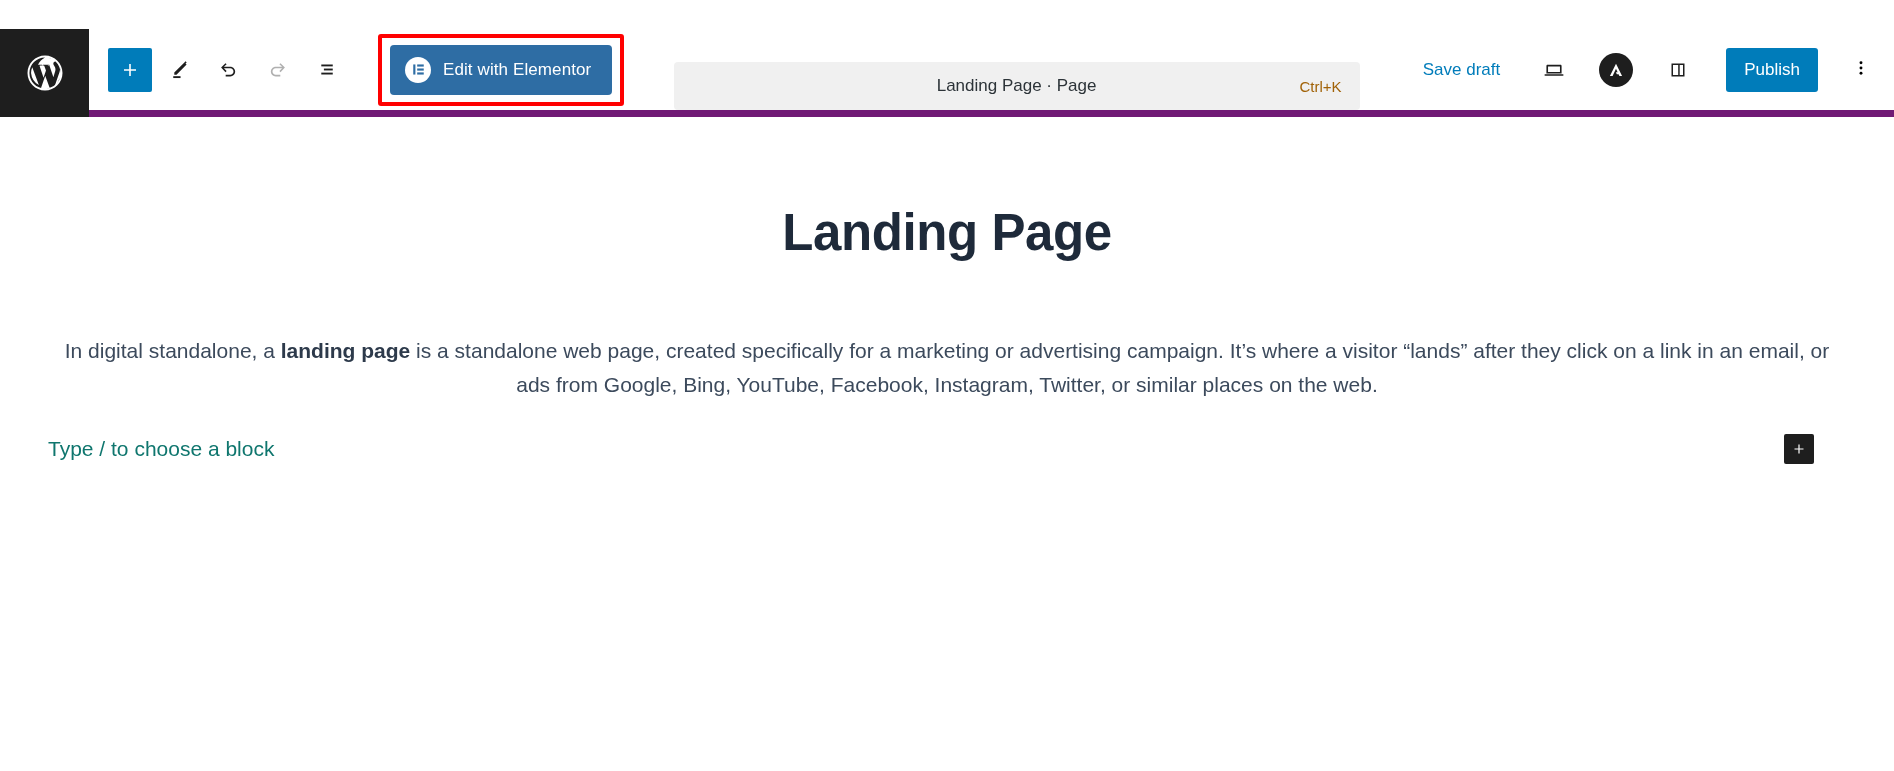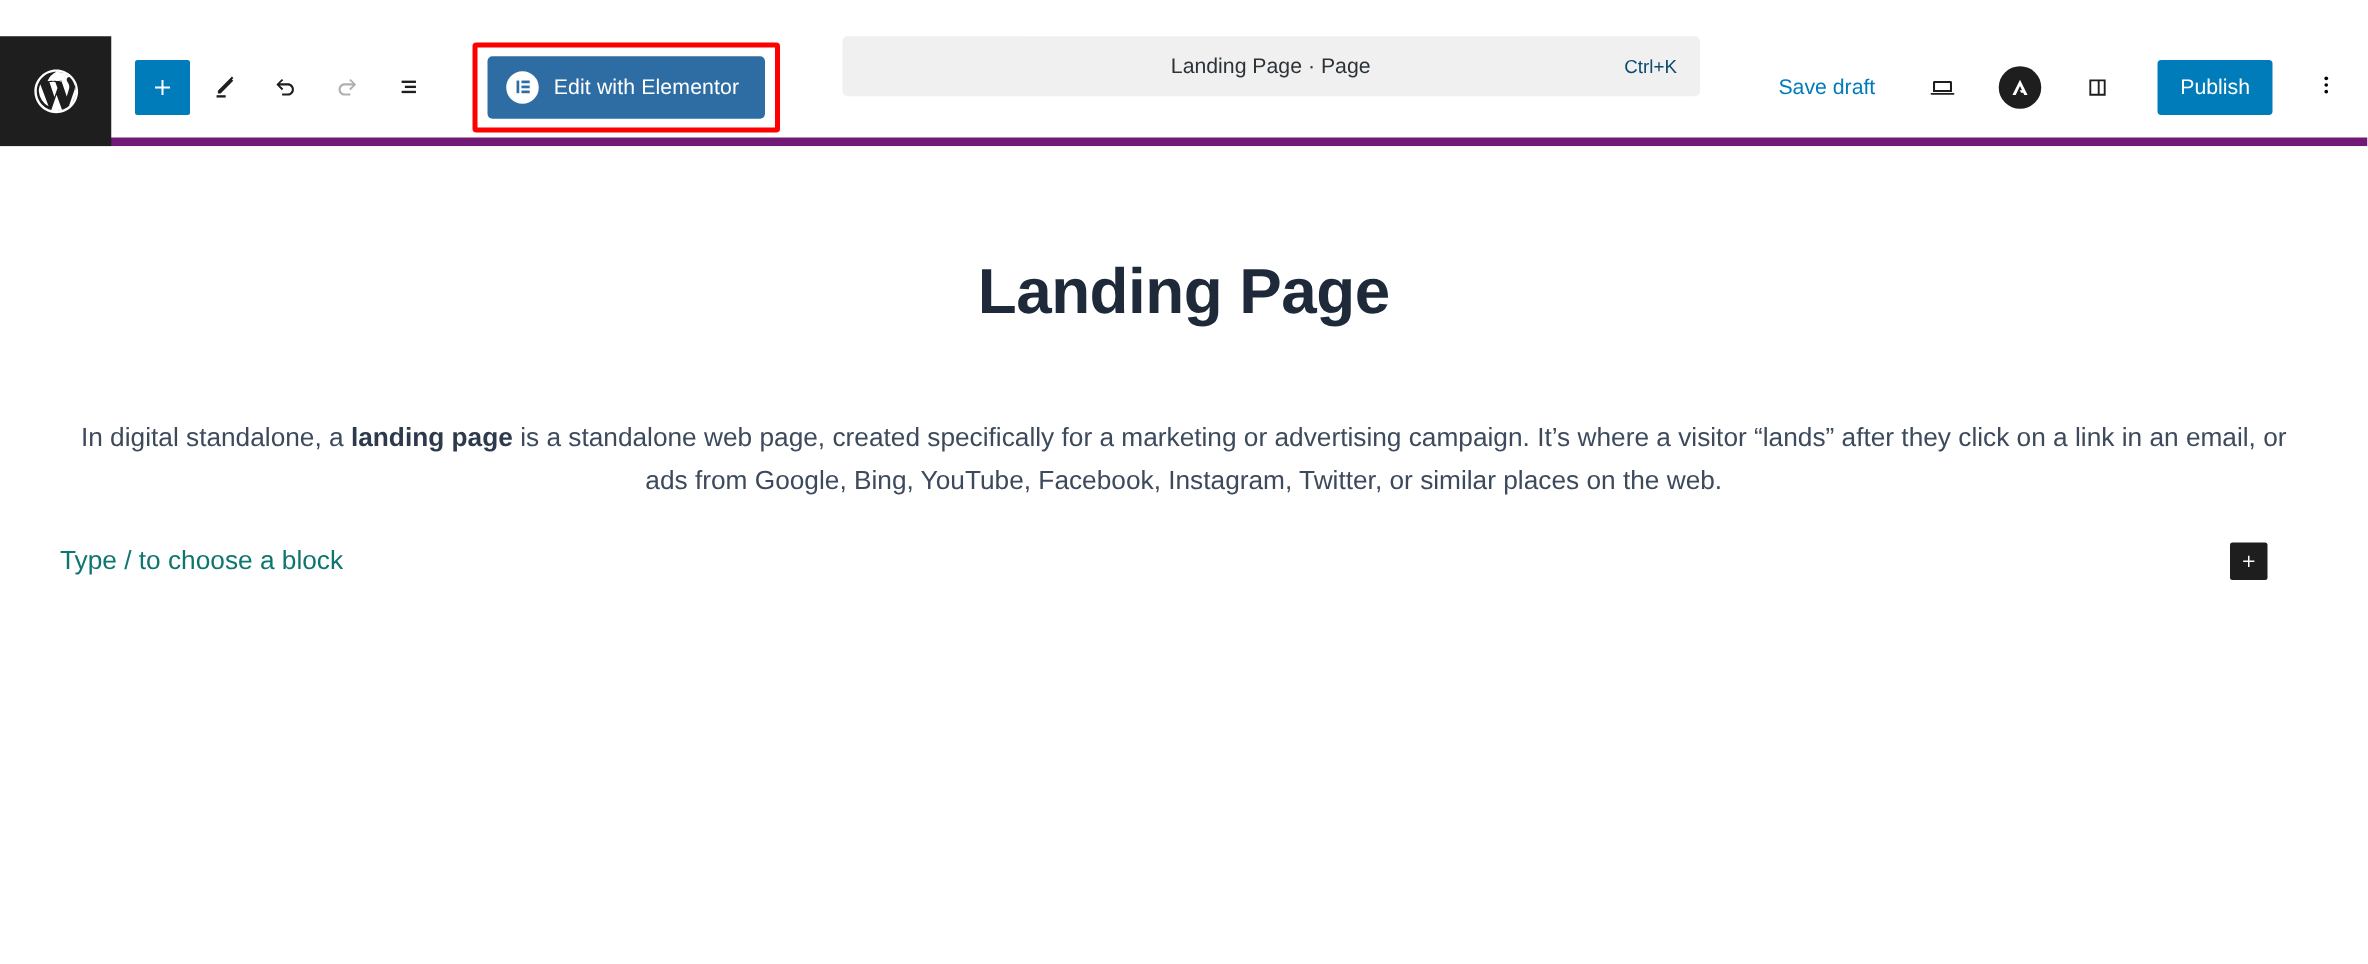--- a/index.html
+++ b/index.html
@@ -103,21 +103,21 @@
     display: flex;
     align-items: center;
     justify-content: center;
     flex: 0 0 26px;
   }
 
   
   .command-bar-area {
     flex: 1 1 auto;
     display: flex;
-    align-items: flex-start;
+    align-items: flex-end;
     justify-content: center;
     padding: 0 32px;
     min-width: 0;
   }
   .command-bar {
     width: 100%;
     max-width: 686px;
     height: 48px;
     background: #f0f0f0;
     border-radius: 4px;
@@ -131,21 +131,21 @@
   }
   .command-bar-title {
     font-size: 17px;
     color: #2c3338;
     white-space: nowrap;
   }
   .command-bar-shortcut {
     position: absolute;
     right: 18px;
     font-size: 15px;
-    color: #0c4a6e;
+    color: #a16207;
   }
 
   
   .toolbar-right {
     display: flex;
     align-items: center;
     gap: 18px;
     padding-right: 14px;
     flex: 0 0 auto;
   }

